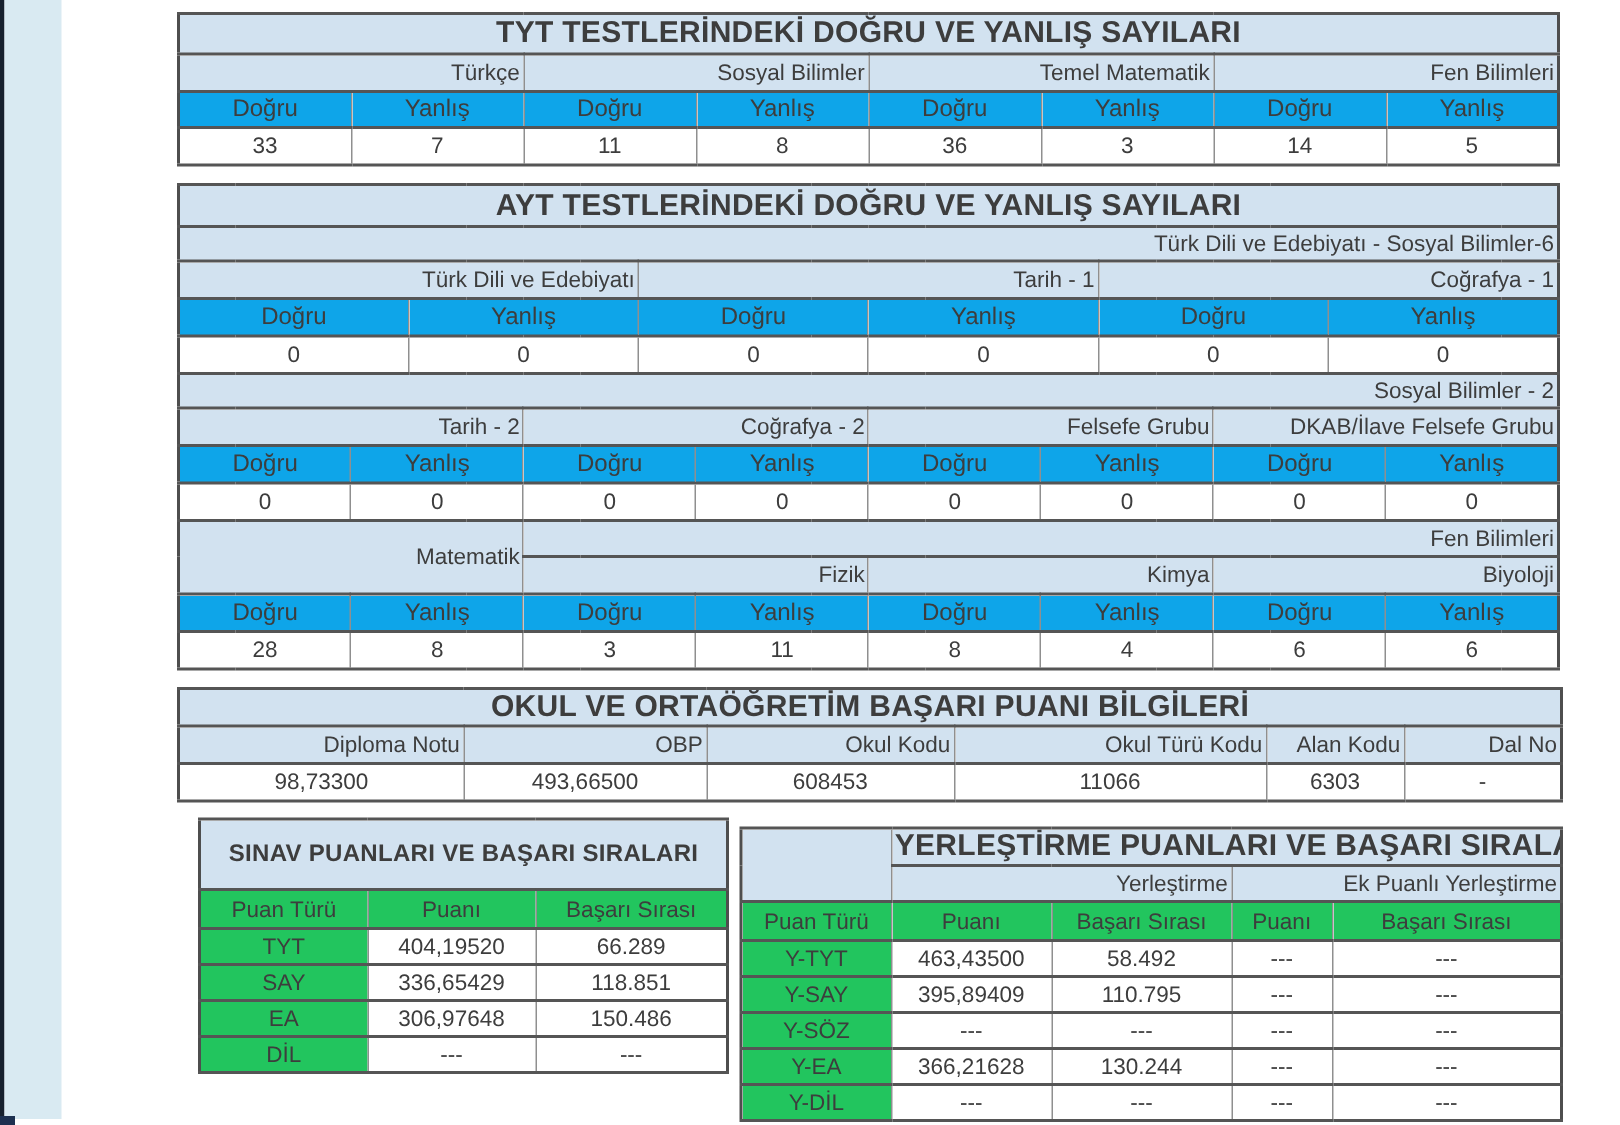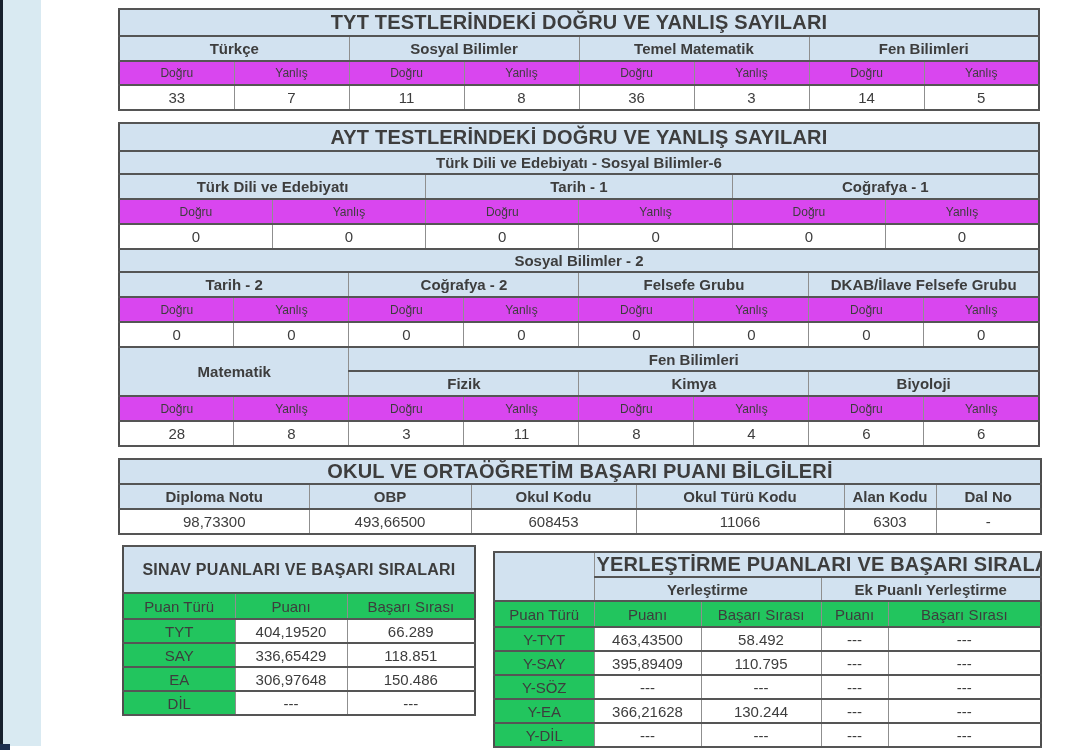--- a/index.html
+++ b/index.html
@@ -18,32 +18,32 @@
     border-left:1px solid #8f8f8f;border-right:1px solid #8f8f8f;
     border-top:2px solid #555555;border-bottom:2px solid #555555;
     text-align:center;vertical-align:middle;
     font-size:15px;overflow:hidden;white-space:nowrap;
     padding:0 2px;
   }
   table{border:2px solid #4e4e4e;}
   .blue{background:#d2e2f0;}
   .gray{background:#22c55e;}
   .white{background:#ffffff;}
-  .bold{font-weight:bold;}
+  .bold{font-weight:normal;text-align:right;}
   .title-cell{background:#d2e2f0;font-weight:bold;font-size:20px;letter-spacing:.2px;}
   .big-title{font-size:16px;}
-  .dy{font-size:12px;background:#d946ef;}
+  .dy{font-size:16px;background:#0ea5e9;}
 
   .h28{height:28px}.h27{height:27px}.h25{height:25px}.h24{height:24px}
   .h23{height:23px}.h26{height:26px}.h47{height:47px}
 
   #tyt-table{left:118px;top:8px;width:922px;}
   #ayt-table{left:118px;top:122px;width:922px;padding-left:28px;}
   #okul-table{left:118px;top:458px;width:922px;padding-left:24px;}
-  #sinav-table{left:122px;top:545px;width:352px;padding-left:31px;}
+  #sinav-table{left:132px;top:545px;width:352px;padding-left:31px;}
   #yer-table{left:493px;top:517px;width:547px;margin-top:34px;}
 </style>
 </head>
 <body>
 
 <div class="left-edge"></div>
 <div class="left-stripe"></div>
 <div class="corner-block"></div>
 
 <table id="tyt-table">

